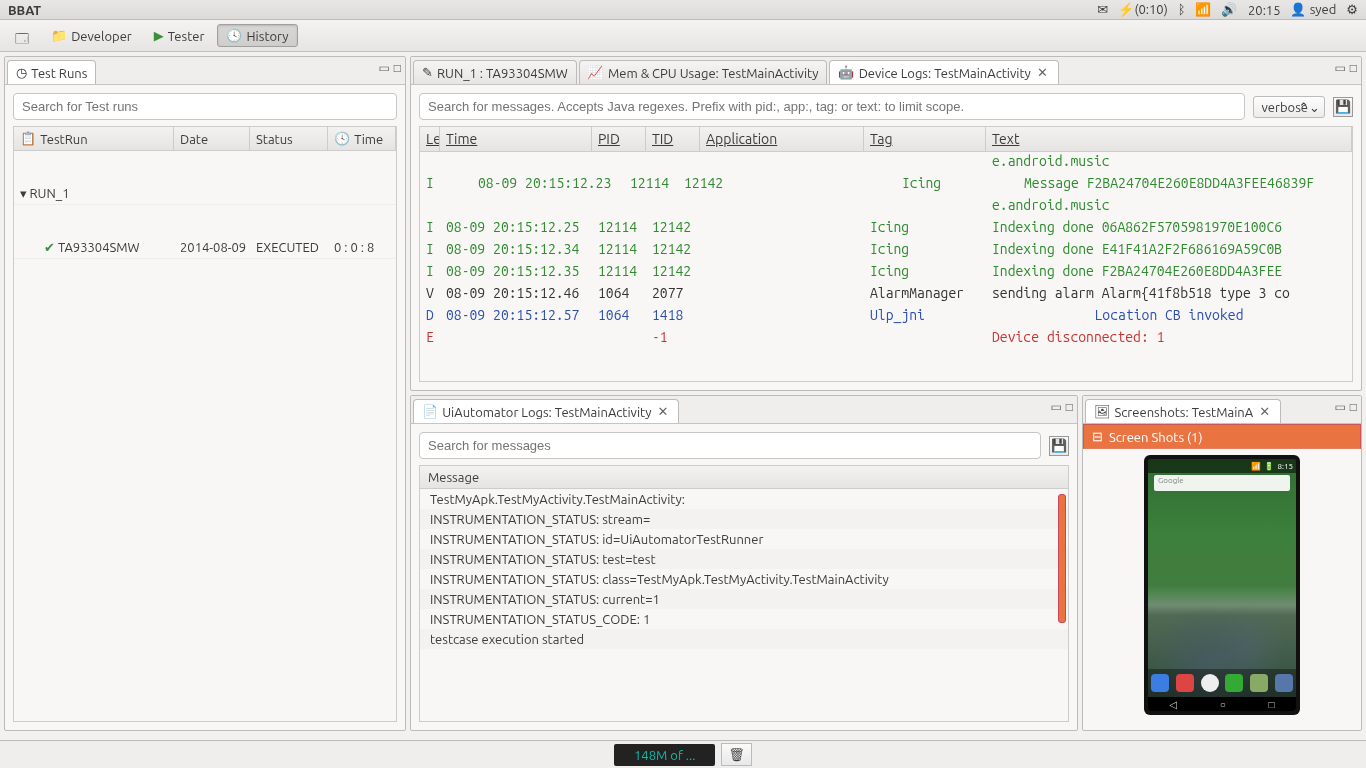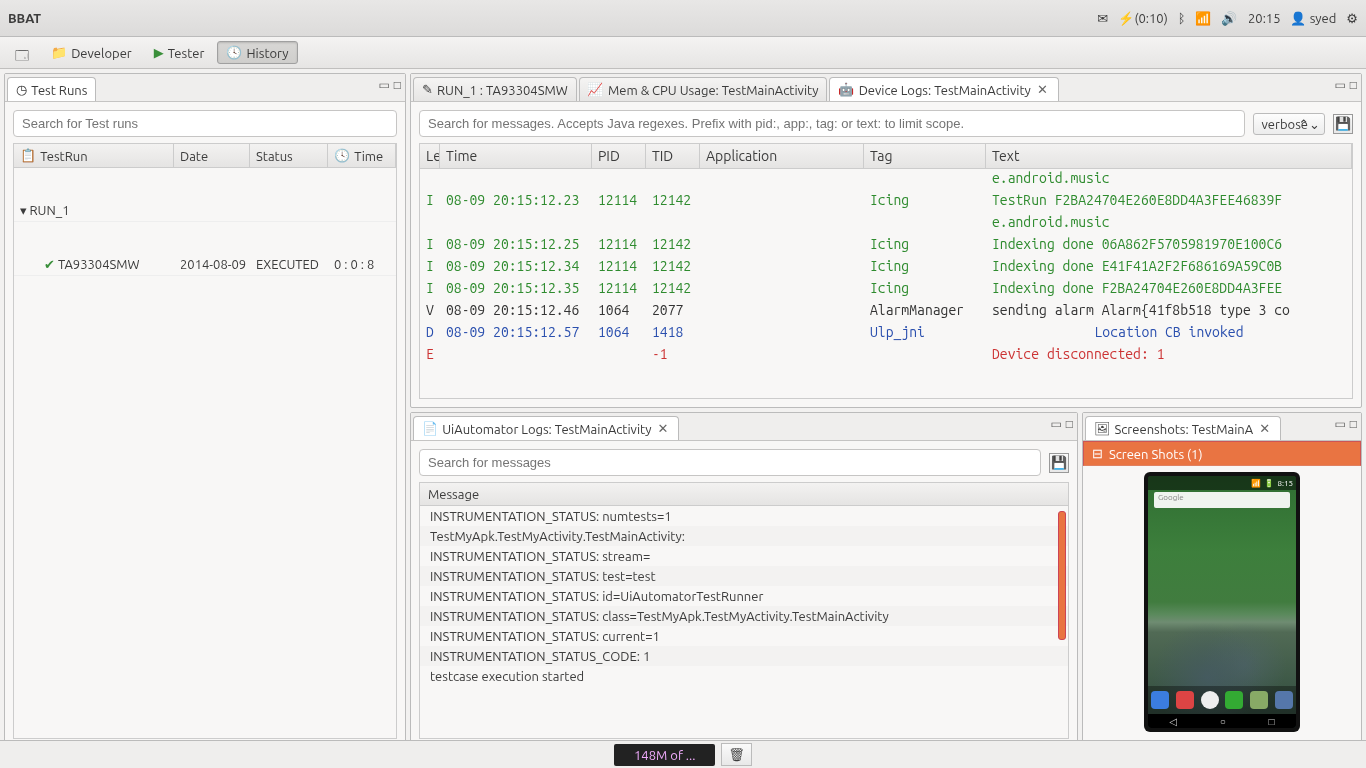--- a/index.html
+++ b/index.html
@@ -1,17 +1,17 @@
 <!DOCTYPE html>
 <html><head>
 <meta charset="utf-8">
 <style>
 * { box-sizing: border-box; margin: 0; padding: 0; }
 body { font-family: Ubuntu, "Segoe UI", sans-serif; font-size: 13px; background: #f2f1f0; width: 1366px; height: 768px; overflow: hidden; color: #3c3c3c; }
-.topbar { height: 37px; background: linear-gradient(#e8e7e6,#dcdbda); border-bottom: 1px solid #bbb; display: flex; align-items: center; padding: 0 8px; justify-content: space-between; }
+.topbar { height: 20px; background: linear-gradient(#e8e7e6,#dcdbda); border-bottom: 1px solid #bbb; display: flex; align-items: center; padding: 0 8px; justify-content: space-between; }
 .topbar .title { font-weight: bold; }
 .topbar .right { display: flex; align-items: center; gap: 10px; }
 .topbar .right span { font-size: 13px; }
 .toolbar { height: 32px; background: linear-gradient(#f4f3f2,#e6e5e4); border-bottom: 1px solid #c0bfbe; display: flex; align-items: center; padding: 0 6px; gap: 4px; }
 .toolbar .btn { display: inline-flex; align-items: center; gap: 4px; padding: 3px 8px; border: 1px solid transparent; border-radius: 3px; cursor: pointer; }
 .toolbar .btn.active { background: linear-gradient(#d8d7d5,#cfcecc); border: 1px solid #a0a0a0; box-shadow: inset 0 1px 2px rgba(0,0,0,.15); }
 .toolbar .icon-sm { width: 14px; height: 14px; display: inline-block; }
 .workspace { display: flex; height: calc(768px - 25px - 32px - 28px); padding: 4px; gap: 4px; }
 .panel { background: #f8f7f6; border: 1px solid #bbb; border-radius: 2px; display: flex; flex-direction: column; position: relative; }
 .panel .tabbar { display: flex; align-items: flex-end; height: 28px; padding: 0 2px; border-bottom: 1px solid #c5c4c3; background: #efeeed; }
@@ -30,21 +30,21 @@
 .right-top { height: 335px; }
 .right-bottom { flex: 1; display: flex; gap: 4px; }
 .uiauto-panel { flex: 1; }
 .screenshot-panel { width: 280px; }
 .log-toolbar { display: flex; gap: 8px; align-items: center; }
 .log-search { flex: 1; }
 .select-level { border: 1px solid #bbb; border-radius: 3px; padding: 3px 16px 3px 8px; background: linear-gradient(#fdfdfd,#ececec); position: relative; }
 .save-btn { width: 20px; height: 20px; border: 1px solid #999; background: linear-gradient(#fafafa,#e8e8e8); cursor: pointer; display: inline-flex; align-items: center; justify-content: center; }
 .log-table { flex: 1; border: 1px solid #ccc; overflow: hidden; font-family: "Ubuntu Mono", monospace; font-size: 14px; }
 .log-table .thead { display: flex; background: linear-gradient(#f3f2f1,#e5e4e3); border-bottom: 1px solid #ccc; font-family: Ubuntu, sans-serif; }
-.log-table .th { padding: 4px 6px; border-right: 1px solid #ccc; overflow: hidden; white-space: nowrap; }
+.log-table .th { padding: 4px 6px; border-right: 1px solid #ccc; overflow: hidden; white-space: nowrap; text-decoration: underline; }
 .log-table .lrow { display: flex; min-height: 22px; align-items: flex-start; }
 .log-table .ld { padding: 1px 6px; overflow: hidden; white-space: nowrap; }
 .lv-I { color: #2e8b2e; }
 .lv-V { color: #333; }
 .lv-D { color: #2a4fae; }
 .lv-E { color: #c33; }
 .msg-list { flex: 1; border: 1px solid #ccc; overflow: hidden; }
 .msg-list .thead { background: linear-gradient(#f3f2f1,#e5e4e3); border-bottom: 1px solid #ccc; padding: 4px 8px; }
 .msg-list .mrow { padding: 3px 10px; }
 .msg-list .mrow:nth-child(even){ background: #f3f2f1; }
@@ -55,21 +55,21 @@
   radial-gradient(circle at 65% 75%, rgba(80,100,110,0.6) 0%, rgba(80,100,110,0) 20%),
   linear-gradient(180deg, #2f6e32 0%, #3d7f3c 30%, #417c3f 50%, #5b8a5d 55%, #6f8c72 58%, #516a55 62%, #3f5a48 80%, #2e443a 100%);
   position: relative; border-radius: 3px; overflow: hidden; }
 .phone-status { position: absolute; top: 0; left: 0; right: 0; height: 14px; background: rgba(0,0,0,0.5); color: #fff; font-size: 8px; display: flex; justify-content: flex-end; align-items: center; padding: 0 3px; gap: 3px; }
 .phone-search { position: absolute; top: 16px; left: 6px; right: 6px; height: 16px; background: rgba(255,255,255,0.92); border-radius: 2px; font-size: 8px; color: #888; padding: 1px 4px; }
 .phone-dock { position: absolute; bottom: 14px; left: 0; right: 0; height: 28px; background: rgba(0,0,0,0.35); display: flex; justify-content: space-around; align-items: center; }
 .dock-icon { width: 18px; height: 18px; border-radius: 4px; }
 .phone-nav { position: absolute; bottom: 0; left: 0; right: 0; height: 14px; background: #000; display: flex; justify-content: space-around; align-items: center; }
 .phone-nav span { color: #ccc; font-size: 10px; }
 .statusbar { position: absolute; bottom: 0; left: 0; right: 0; height: 28px; display: flex; align-items: center; justify-content: center; border-top: 1px solid #bbb; background: #efeeed; }
-.memchip { background: #222; color: #f0abfc; padding: 4px 20px; font-size: 13px; border-radius: 2px; }
+.memchip { background: #222; color: #14b8a6; padding: 4px 20px; font-size: 13px; border-radius: 2px; }
 .trash { border: 1px solid #bbb; background: linear-gradient(#fafafa,#e8e8e8); padding: 3px 6px; margin-left: 6px; cursor: pointer; }
 .pane-ctrls { position: absolute; top: 4px; right: 4px; display: flex; gap: 4px; color: #555; font-size: 12px; }
 .pane-ctrls span { cursor: pointer; }
 .scrollbar-v { position: absolute; right: 2px; top: 28px; bottom: 4px; width: 10px; }
 .scrollbar-v .thumb { position: absolute; right: 0; width: 8px; background: #e97442; border: 1px solid #c45; border-radius: 3px; }
 .icon-dev { color: #b88a4a; }
 .icon-test { color: #3a8f3a; }
 .icon-hist { color: #555; }
 </style>
 </head>
@@ -202,26 +202,26 @@
                 <div class="ld" style="width: 20px;"></div>
                 <div class="ld" style="width: 152px;"></div>
                 <div class="ld" style="width: 54px;"></div>
                 <div class="ld" style="width: 54px;"></div>
                 <div class="ld" style="width: 164px;"></div>
                 <div class="ld" style="width: 122px;"></div>
                 <div class="ld" style="flex: 1 1 0%;">e.android.music</div>
               </div>
               <div class="lrow lv-I">
                 <div class="ld" style="width: 20px;">I</div>
-                <div class="ld" style="width: 152px;">08-09 20:15:12.23</div>
+                <div class="ld" style="width: 152px; margin-left: 32px;">08-09 20:15:12.23</div>
                 <div class="ld" style="width: 54px;">12114</div>
                 <div class="ld" style="width: 54px;">12142</div>
                 <div class="ld" style="width: 164px;"></div>
                 <div class="ld" style="width: 122px;">Icing</div>
-                <div class="ld" style="flex: 1 1 0%;">TestRun F2BA24704E260E8DD4A3FEE46839F</div>
+                <div class="ld" style="flex: 1 1 0%;">Message F2BA24704E260E8DD4A3FEE46839F</div>
               </div>
               <div class="lrow lv-I">
                 <div class="ld" style="width: 20px;"></div>
                 <div class="ld" style="width: 152px;"></div>
                 <div class="ld" style="width: 54px;"></div>
                 <div class="ld" style="width: 54px;"></div>
                 <div class="ld" style="width: 164px;"></div>
                 <div class="ld" style="width: 122px;"></div>
                 <div class="ld" style="flex: 1 1 0%;">e.android.music</div>
               </div>
@@ -301,25 +301,24 @@
         <div class="panel-body">
           <div class="log-toolbar">
             <input class="search-input log-search" placeholder="Search for messages" style="">
             <div class="save-btn">
                 <span>💾</span>
               </div>
           </div>
           <div class="msg-list" style="position:relative">
             <div class="thead">Message</div>
             <div id="msg-rows">
-                <div class="mrow">INSTRUMENTATION_STATUS: numtests=1</div>
                 <div class="mrow">TestMyApk.TestMyActivity.TestMainActivity:</div>
                 <div class="mrow">INSTRUMENTATION_STATUS: stream=</div>
+                <div class="mrow">INSTRUMENTATION_STATUS: id=UiAutomatorTestRunner</div>
                 <div class="mrow">INSTRUMENTATION_STATUS: test=test</div>
-                <div class="mrow">INSTRUMENTATION_STATUS: id=UiAutomatorTestRunner</div>
                 <div class="mrow">INSTRUMENTATION_STATUS: class=TestMyApk.TestMyActivity.TestMainActivity</div>
                 <div class="mrow">INSTRUMENTATION_STATUS: current=1</div>
                 <div class="mrow">INSTRUMENTATION_STATUS_CODE: 1</div>
                 <div class="mrow">testcase execution started</div>
               </div>
             <div class="scrollbar-v">
                 <div class="thumb" style="top:0;height:58%"></div>
               </div>
           </div>
         </div>

